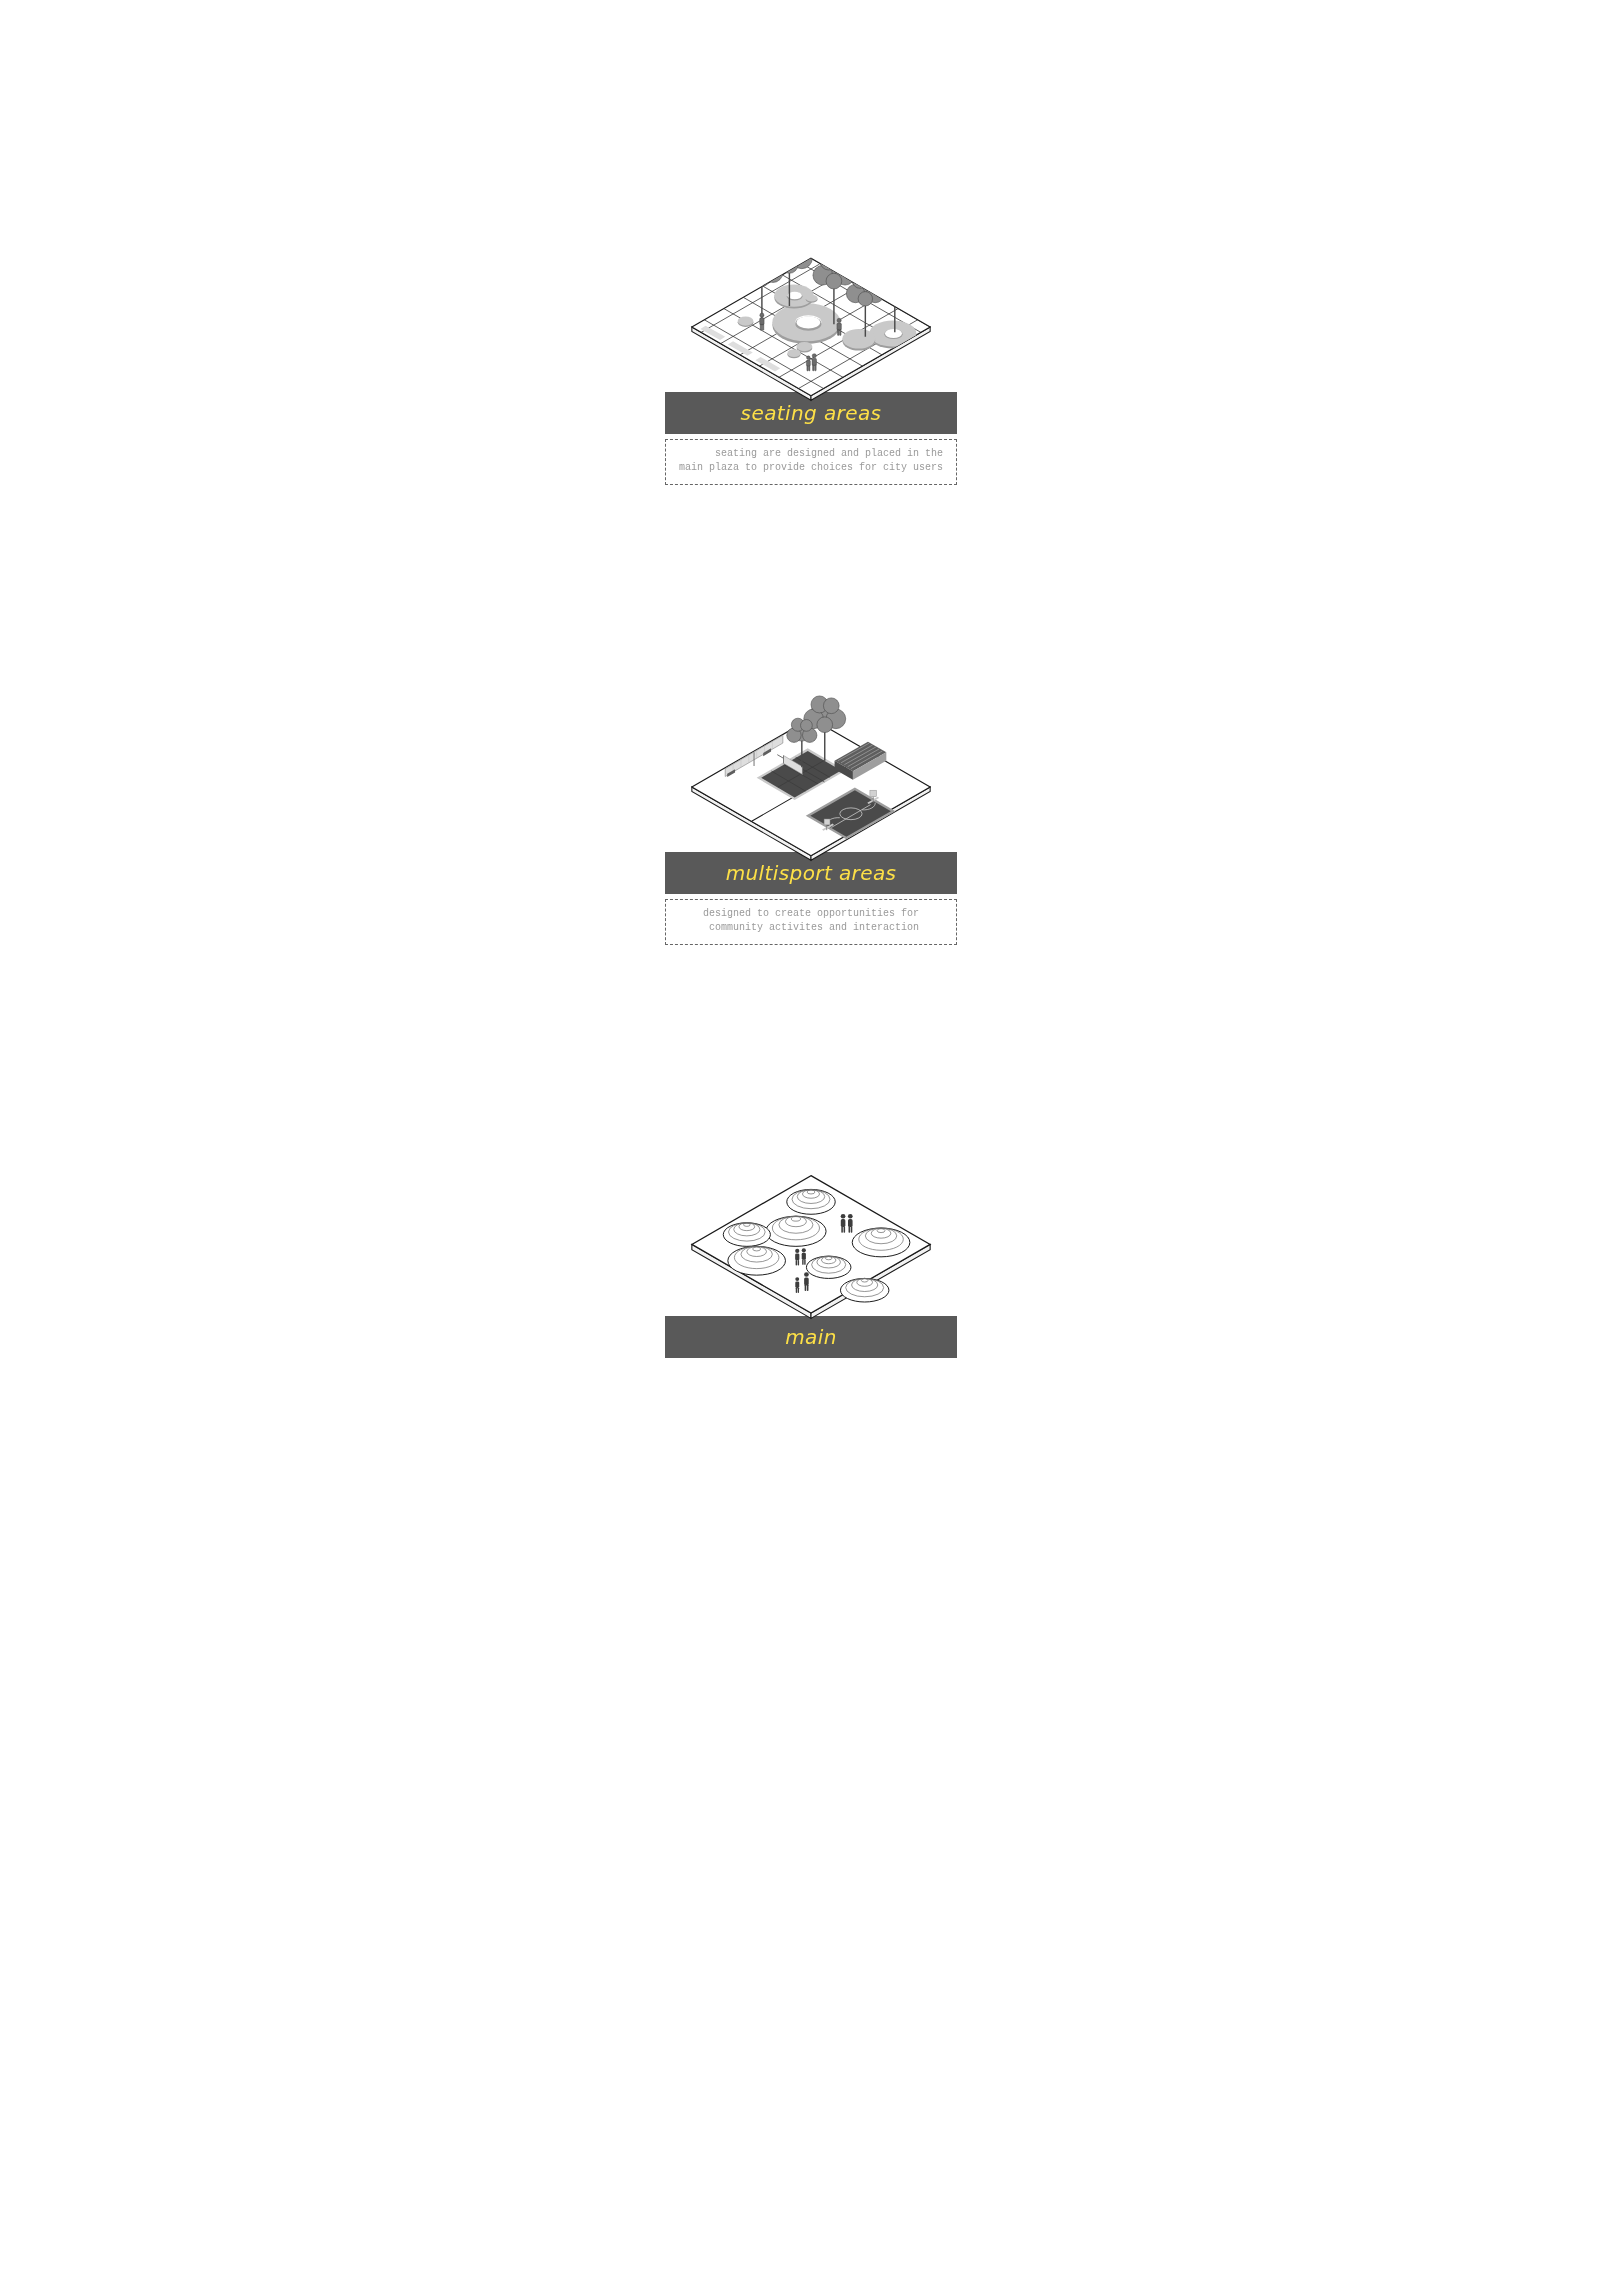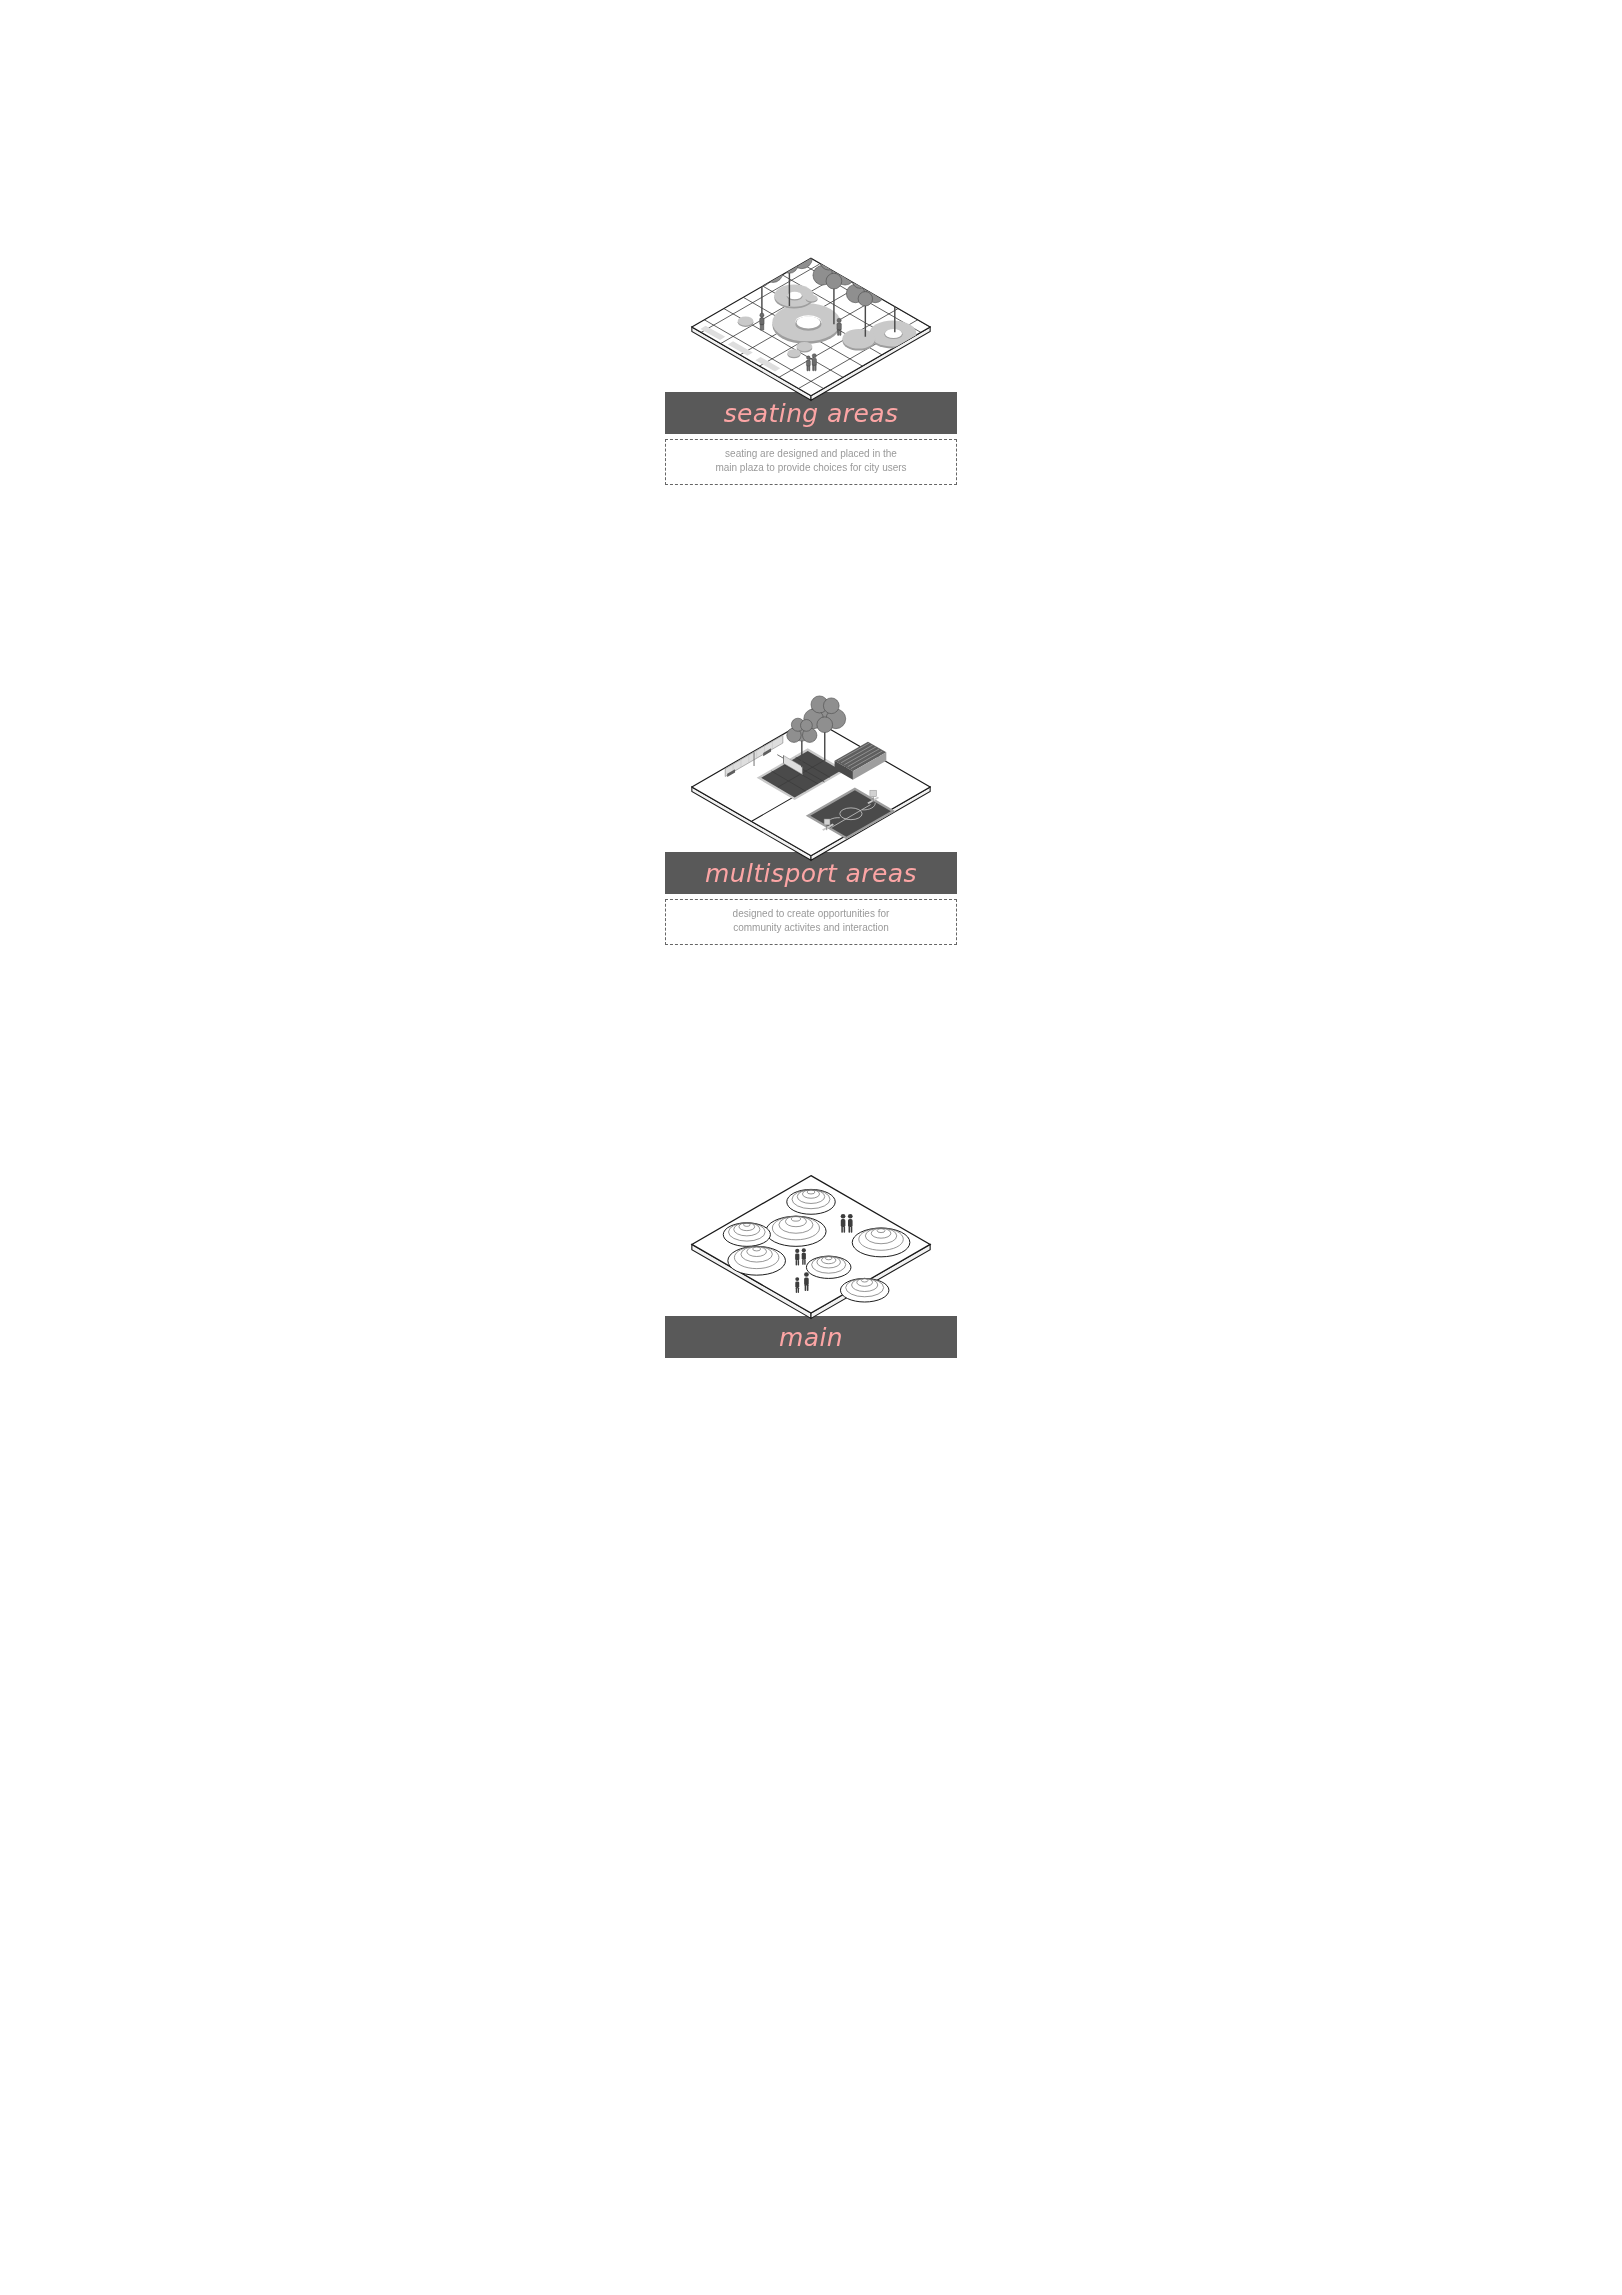--- a/index.html
+++ b/index.html
@@ -42,47 +42,47 @@
   .title-bar {
     box-sizing: border-box;
     width: 292px;
     background: #595959;
     display: flex;
     align-items: center;
     justify-content: center;
     height: 42px;
   }
   .title-text {
-    color: #fca5a5;
+    color: #fde047;
     font-family: "DejaVu Sans", sans-serif;
     font-style: italic;
     font-weight: 300;
-    font-size: 25px;
+    font-size: 20px;
     letter-spacing: 0.4px;
     line-height: 1;
     white-space: nowrap;
   }
   .desc-box {
     box-sizing: border-box;
     width: 292px;
     margin-top: 4.6px;
     border: 1.3px dashed #666666;
     padding: 7.2px 3.9px 7.9px 3.9px;
     background: #ffffff;
     display: flex;
     align-items: center;
     justify-content: center;
   }
   .desc-text {
     color: #9a9a9a;
-    font-family: Liberation Sans, sans-serif;
+    font-family: Liberation Mono, monospace;
     font-weight: 300;
     font-size: 10px;
     line-height: 1.45;
-    text-align: center;
+    text-align: right;
     white-space: pre-line;
   }
   
   .ln  { fill: none; stroke: #1a1a1a; stroke-width: 1.6; stroke-linejoin: round; stroke-linecap: round; }
   .lnT { fill: none; stroke: #3a3a3a; stroke-width: 1.1; stroke-linejoin: round; stroke-linecap: round; }
   .grid{ fill: none; stroke: #2b2b2b; stroke-width: 1.15; }
   .slabTop { fill: #ffffff; }
   .slabEdge{ fill: #f2f2f2; }
   .gy   { fill: #9e9e9e; }
   .gyL  { fill: #c9c9c9; }

